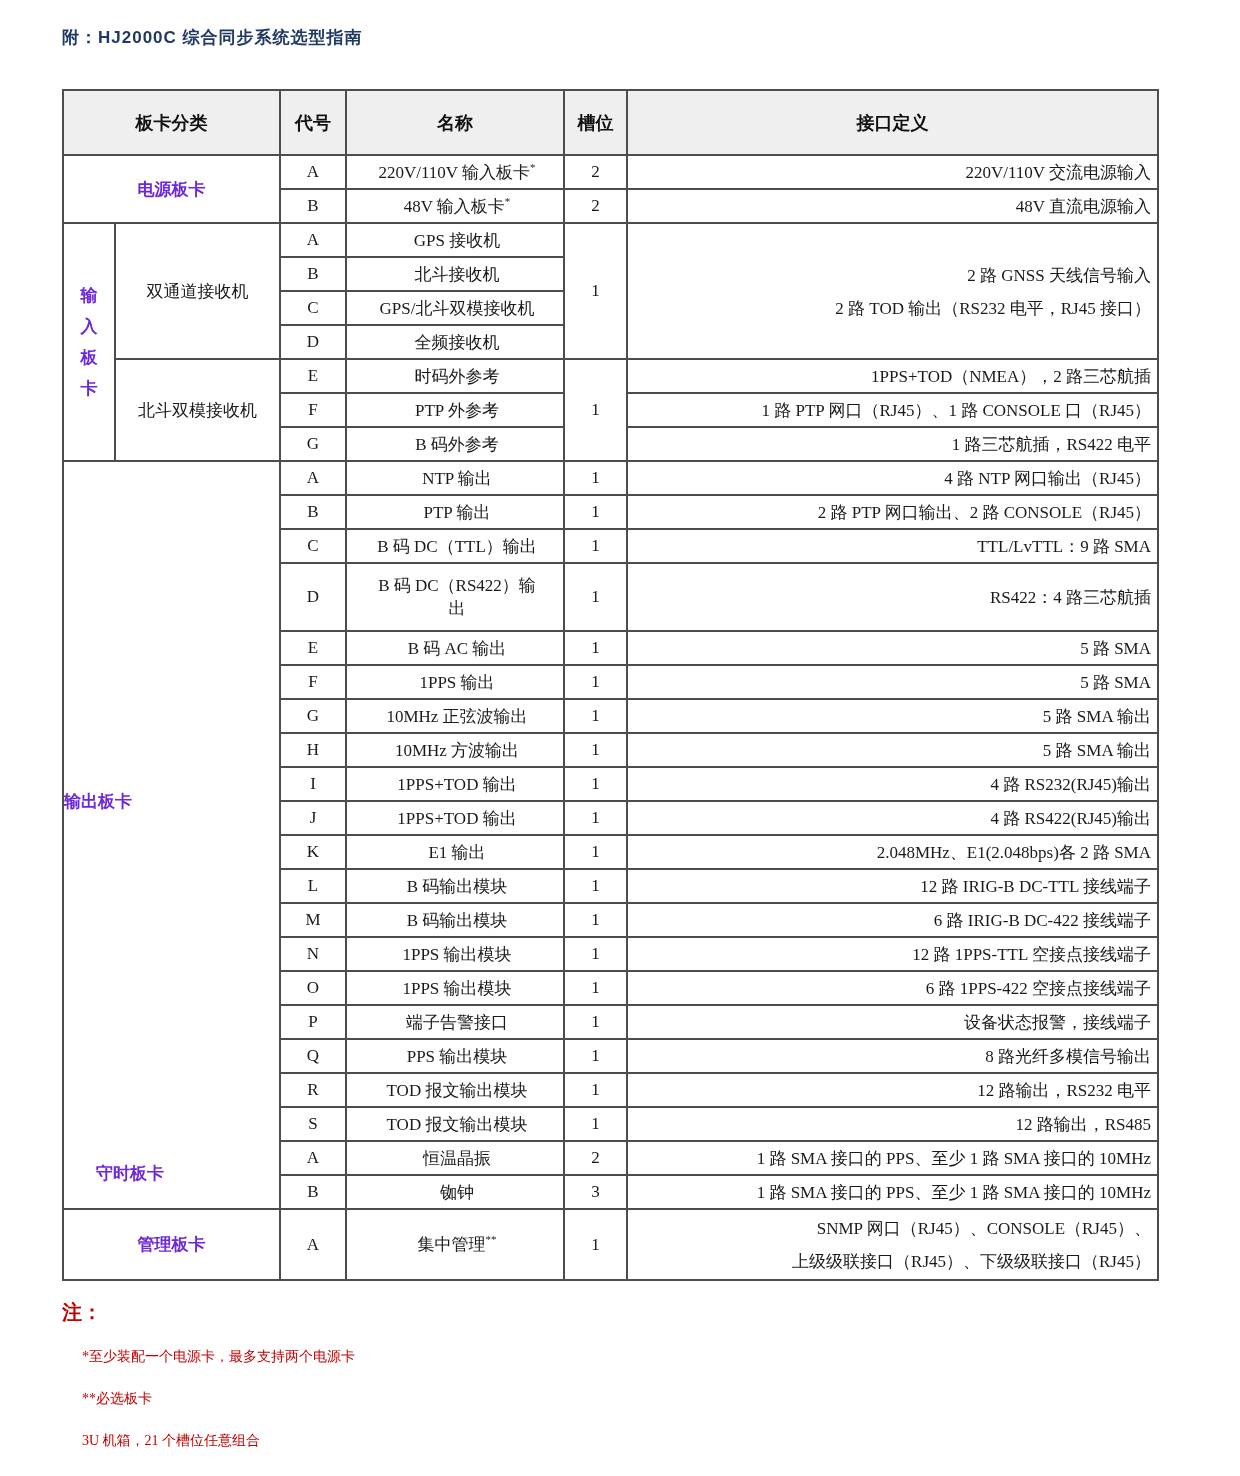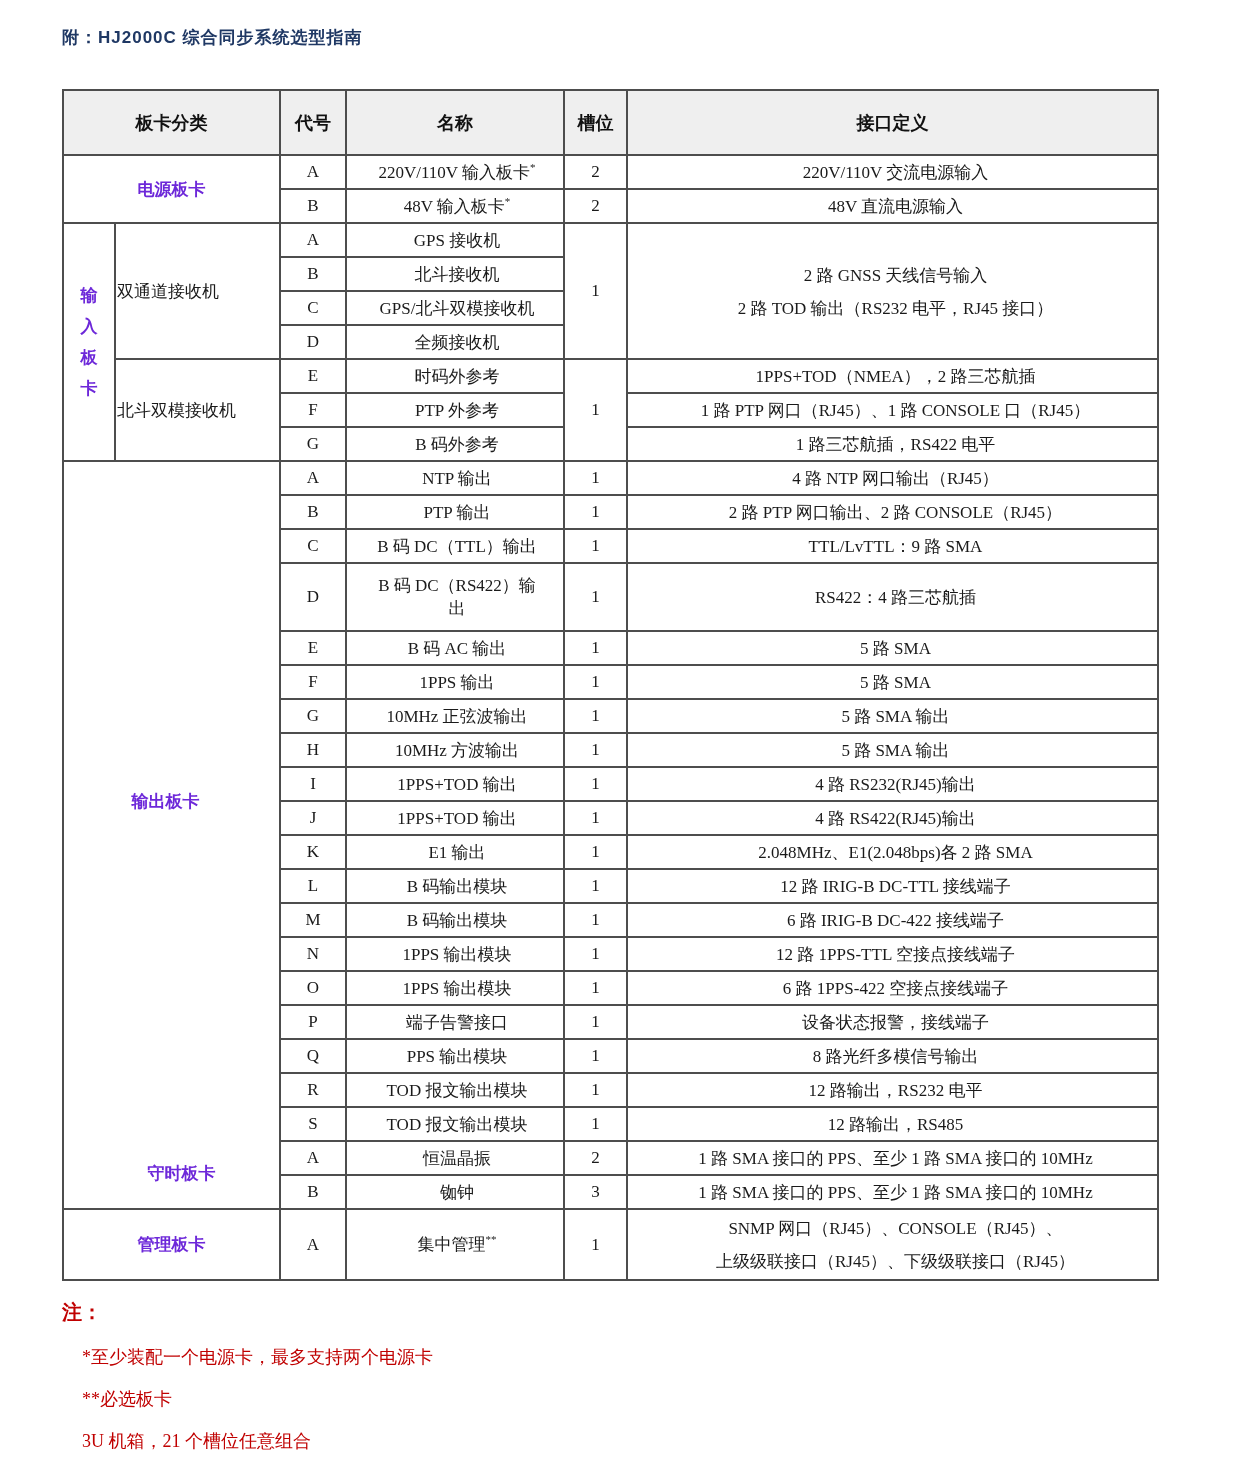--- a/index.html
+++ b/index.html
@@ -23,45 +23,45 @@
     font-family:"Liberation Sans","DejaVu Sans",sans-serif;
     font-weight:bold; font-size:18px; color:#111;
   }
   .spec tbody tr { height:34px; }
   .spec tbody tr.tall { height:68px; }
   .spec tbody tr.mgmt { height:66px; }
   .spec td { vertical-align:middle; font-size:17px; }
   .c { text-align:center; font-size:18px; }
   .s { text-align:center; font-size:18px; }
   .n { text-align:center; padding:1px 6px 1px 10px; }
-  .i { text-align:center; padding:2px 6px 1px 12px; }
+  .i { text-align:right; padding:2px 6px 1px 12px; }
   .i2 div { line-height:33px; }
   .cat {
     text-align:center; vertical-align:middle;
     font-family:"Liberation Sans","DejaVu Sans",sans-serif;
     font-weight:bold; font-size:18px; color:#6d28d9;
   }
-  .sub { text-align:left; vertical-align:middle; font-size:17px; }
+  .sub { text-align:center; vertical-align:middle; font-size:17px; }
   .vchars { display:flex; flex-direction:column; align-items:center; gap:14px; }
   .vchars span { display:block; line-height:1; }
   td.bigcell { position:relative; }
   .dual-a, .dual-b {
-    position:absolute; left:0; right:12px; text-align:center;
+    position:absolute; left:0; right:12px; text-align:left;
     transform:translateY(-50%); white-space:nowrap;font-family:Liberation Serif, serif;
   }
   .dual-a { top:45.4%; }
   .dual-b { top:95.3%;padding-left:32px; }
   sup { font-size:11px; line-height:0; }
   .narrow { display:inline-block; max-width:168px; }
   .notes-heading {
     margin:18px 0 0 62px;
     font-family:"Liberation Sans","DejaVu Sans",sans-serif;
     font-weight:bold; font-size:20px; color:#c00000;
   }
-  .note-line { margin:20px 0 0 82px; font-size:18px; line-height:22px; color:#c00000; }
+  .note-line { margin:20px 0 0 82px; font-size:14px; line-height:22px; color:#c00000; }
 </style>
 </head>
 <body>
 
 <div class="title">附：HJ2000C 综合同步系统选型指南</div>
 
 <table class="spec">
   <colgroup>
     <col style="width:52px">
       <col style="width:165px">

